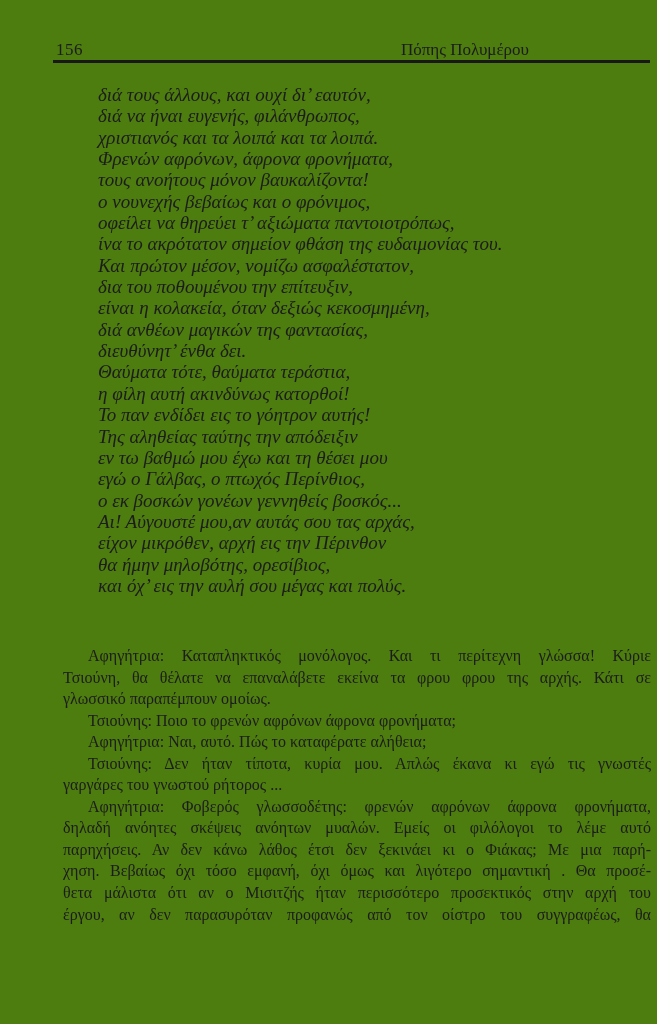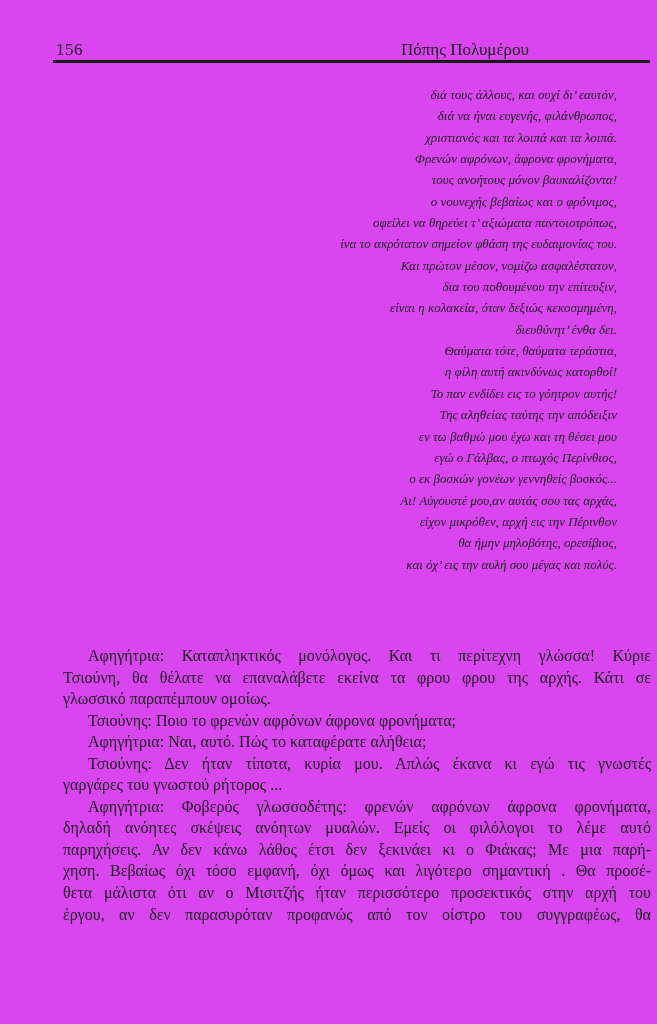--- a/index.html
+++ b/index.html
@@ -1,21 +1,21 @@
 <!DOCTYPE html>
 <html lang="el"><head>
 <meta charset="utf-8">
 <style>
   html, body { margin: 0; padding: 0; background: #e8e8e8; }
   .page {
     position: relative;
     width: 657px;
     height: 1024px;
     margin: 0 auto;
-    background: #d946ef;
+    background: #4d7c0f;
     color: #1c1c1c;
     font-family: "Liberation Serif", "DejaVu Serif", serif;
     overflow: hidden;
     box-sizing: border-box;
   }
   .page-header {
     position: absolute;
     left: 56px;
     right: 8px;
     top: 40px;
@@ -33,23 +33,22 @@
     top: 60px;
     height: 3px;
     background: #181818;
   }
   .poem {
     position: absolute;
     left: 98px;
     top: 84px;
     right: 40px;
     font-style: italic;
-    font-size: 13px;
+    font-size: 19px;
     line-height: 21.35px;
-    text-align: right;
   }
   .poem-line { white-space: pre; }
   .dialogue {
     position: absolute;
     left: 63px;
     top: 645px;
     width: 588px;
     font-size: 16px;
     line-height: 21.55px;
   }
@@ -76,20 +75,21 @@
       <div class="poem-line">διά να ήναι ευγενής, φιλάνθρωπος,</div>
       <div class="poem-line">χριστιανός και τα λοιπά και τα λοιπά.</div>
       <div class="poem-line">Φρενών αφρόνων, άφρονα φρονήματα,</div>
       <div class="poem-line">τους ανοήτους μόνον βαυκαλίζοντα!</div>
       <div class="poem-line">ο νουνεχής βεβαίως και ο φρόνιμος,</div>
       <div class="poem-line">οφείλει να θηρεύει τ’ αξιώματα παντοιοτρόπως,</div>
       <div class="poem-line">ίνα το ακρότατον σημείον φθάση της ευδαιμονίας του.</div>
       <div class="poem-line">Και πρώτον μέσον, νομίζω ασφαλέστατον,</div>
       <div class="poem-line">δια του ποθουμένου την επίτευξιν,</div>
       <div class="poem-line">είναι η κολακεία, όταν δεξιώς κεκοσμημένη,</div>
+      <div class="poem-line">διά ανθέων μαγικών της φαντασίας,</div>
       <div class="poem-line">διευθύνητ’ ένθα δει.</div>
       <div class="poem-line">Θαύματα τότε, θαύματα τεράστια,</div>
       <div class="poem-line">η φίλη αυτή ακινδύνως κατορθοί!</div>
       <div class="poem-line">Το παν ενδίδει εις το γόητρον αυτής!</div>
       <div class="poem-line">Της αληθείας ταύτης την απόδειξιν</div>
       <div class="poem-line">εν τω βαθμώ μου έχω και τη θέσει μου</div>
       <div class="poem-line">εγώ ο Γάλβας, ο πτωχός Περίνθιος,</div>
       <div class="poem-line">ο εκ βοσκών γονέων γεννηθείς βοσκός...</div>
       <div class="poem-line">Αι! Αύγουστέ μου,αν αυτάς σου τας αρχάς,</div>
       <div class="poem-line">είχον μικρόθεν, αρχή εις την Πέρινθον</div>

